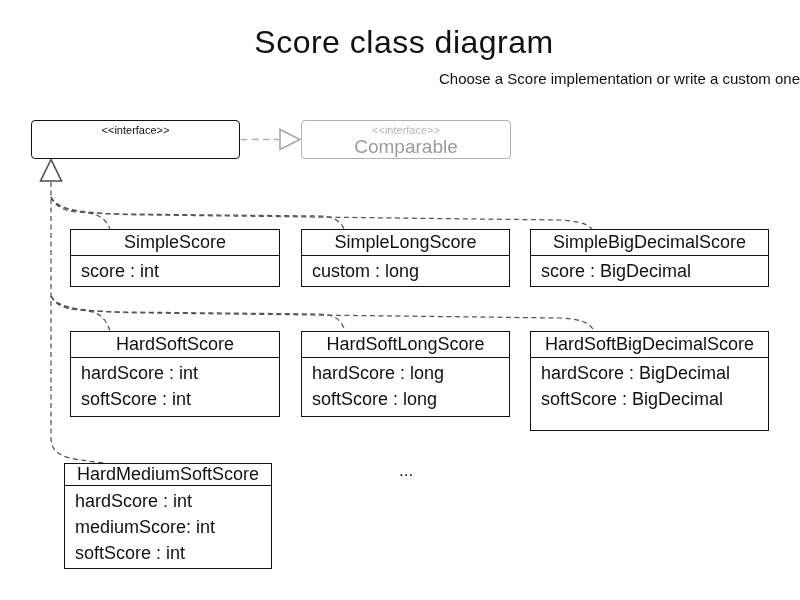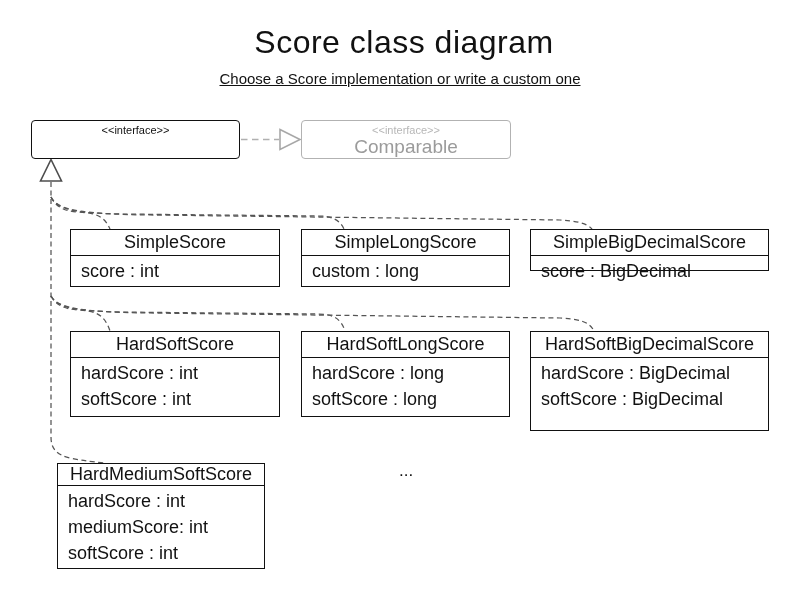--- a/index.html
+++ b/index.html
@@ -7,22 +7,22 @@
     position:relative; width:800px; height:600px; background:#ffffff;
     font-family:"Liberation Sans", sans-serif; color:#111111; overflow:hidden;
   }
   svg.connector-layer { position:absolute; left:0; top:0; width:800px; height:600px; }
 
   .page-title {
     position:absolute; top:20px; left:0; width:100%; text-align:center;
     font-size:32px; font-weight:400; letter-spacing:0.5px; margin:4px; color:#111111;
   }
   .page-subtitle {
-    position:absolute; top:70px; left:0; width:100%; text-align:center;
-    font-size:15px; color:#111111;text-decoration:underline;
+    position:absolute; top:70px; left:0; width:100%; text-align:right;
+    font-size:15px; color:#111111;
   }
 
   .iface {
     position:absolute; box-sizing:border-box; background:#ffffff;
     border:1.6px solid #111111; border-radius:4px; text-align:center;
   }
   .iface .stereo { font-size:11px; line-height:13px; padding-top:3px; color:#111111; }
   .iface .iname  { font-size:19px; line-height:20px; color:#111111; }
   .iface.muted { border-color:#b2b2b2; }
   .iface.muted .stereo { color:#b7b7b7; }
@@ -89,21 +89,21 @@
     </div>
   </div>
 
   <div class="cls" style="left:301px;top:229px;width:209px;height:58px">
     <div class="ctitle">SimpleLongScore</div>
     <div class="cattrs">
       <div>custom : long</div>
     </div>
   </div>
 
-  <div class="cls" style="left:530px;top:229px;width:239px;height:42px">
+  <div class="cls" style="left:530px;top:229px;width:239px;height:58px">
     <div class="ctitle">SimpleBigDecimalScore</div>
     <div class="cattrs">
       <div>score : BigDecimal</div>
     </div>
   </div>
 
   <div class="cls" style="left:70px;top:331px;width:210px;height:86px">
     <div class="ctitle">HardSoftScore</div>
     <div class="cattrs">
       <div>hardScore : int</div>
@@ -120,21 +120,21 @@
   </div>
 
   <div class="cls" style="left:530px;top:331px;width:239px;height:100px">
     <div class="ctitle">HardSoftBigDecimalScore</div>
     <div class="cattrs">
       <div>hardScore : BigDecimal</div>
       <div>softScore : BigDecimal</div>
     </div>
   </div>
 
-  <div class="cls tight" style="left:57px;top:463px;width:208px;height:106px">
+  <div class="cls tight" style="left:64px;top:463px;width:208px;height:106px">
     <div class="ctitle">HardMediumSoftScore</div>
     <div class="cattrs">
       <div>hardScore : int</div>
       <div>mediumScore: int</div>
       <div>softScore : int</div>
     </div>
   </div>
 
   <div class="ellipsis">...</div>
 

